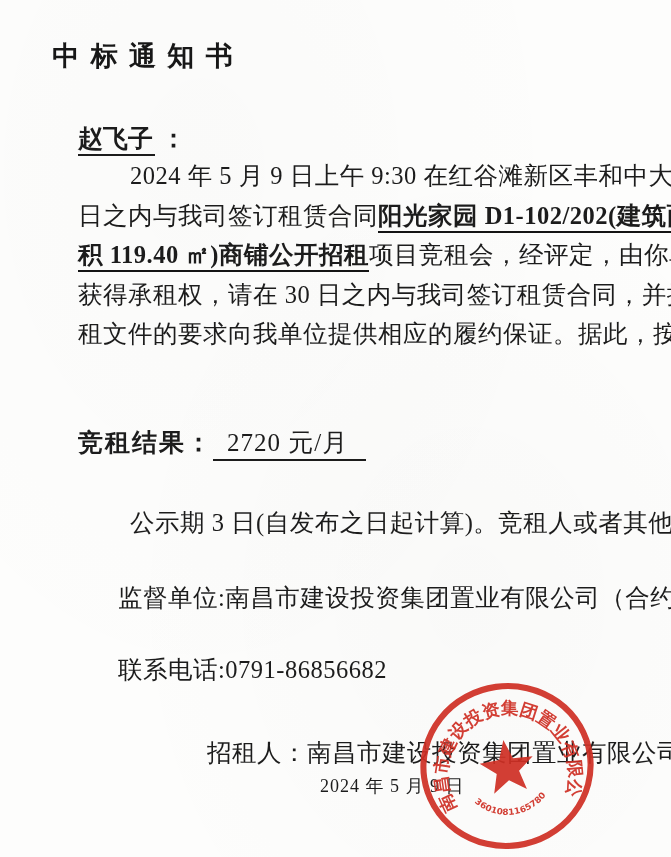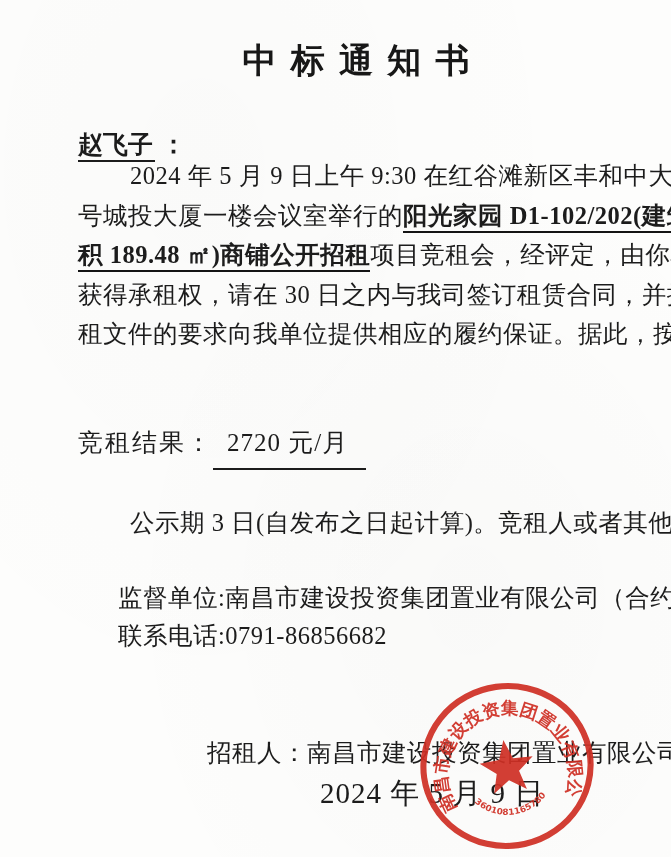--- a/index.html
+++ b/index.html
@@ -15,31 +15,31 @@
     position: absolute;
     inset: 0;
     background:
       radial-gradient(ellipse at 30% 20%, rgba(0,0,0,0.012), transparent 60%),
       radial-gradient(ellipse at 70% 70%, rgba(0,0,0,0.015), transparent 55%),
       #fdfdfc;
   }
   .doc-title {
     position: absolute;
     top: 38px; left: 0; right: 0;
-    text-align: center;
-    font-size: 34px;
+    text-align: left;
+    font-size: 27px;
     font-weight: bold;
     letter-spacing: 0.42em;
     text-indent: 0.42em;
     color: #171717;
     margin-left: 41px;
   }
   .salutation {
     position: absolute;
-    top: 128px; left: 78px;
+    top: 122px; left: 78px;
     font-size: 25px;
     font-weight: bold;
     white-space: nowrap;
   }
   .salutation .name {
     border-bottom: 2px solid #1c1c1c;
     padding: 0 2px 2px 0;
   }
   .salutation .colon { padding-left: 6px; }
   .para {
@@ -60,46 +60,46 @@
     font-weight: bold;
     border-bottom: 2.5px solid #141414;
     padding-bottom: 2px;
   }
   .result-line {
     position: absolute;
     top: 426px; left: 78px;
     font-size: 25px;
     white-space: nowrap;
   }
-  .result-label { font-weight: normal; letter-spacing: 2px; }
+  .result-label { font-weight: bold; letter-spacing: 2px; }
   .result-value {
     border-bottom: 2px solid #1c1c1c;
-    padding: 0 18px 12px 14px;
+    padding: 0 18px 3px 14px;
     letter-spacing: 1px;
   }
   .contact {
     position: absolute;
     left: 118px;
     font-size: 24.5px;
     white-space: nowrap;
     letter-spacing: 0.5px;
   }
   .supervisor-line { top: 581px; }
-  .phone-line { top: 619px; }
+  .phone-line { top: 653px; }
   .sig-lessor {
     position: absolute;
     top: 736px; left: 207px;
     font-size: 24.5px;
     white-space: nowrap;
     letter-spacing: 0.5px;
   }
   .sig-date {
     position: absolute;
     top: 774px; left: 320px;
-    font-size: 29px;
+    font-size: 18px;
     white-space: nowrap;
     letter-spacing: 1px;
   }
   .seal {
     position: absolute;
     left: 413px; top: 672px;
     width: 188px; height: 188px;
     transform: rotate(-8deg);
     opacity: 0.92;
   }
@@ -115,24 +115,24 @@
 
   <div class="doc-title">中标通知书</div>
 
   <div class="salutation">
     <span class="name">赵飞子</span><span class="colon">：</span>
   </div>
 
   <div class="para para1">
     <div class="line indent">2024 年 5 月 9 日上午 9:30 在红谷滩新区丰和中大道 456</div>
     <div class="line">
-      <span>号城投大厦一楼会议室举行的</span><span class="bu">阳光家园 D1-102/202(建筑面</span>
+      <span>日之内与我司签订租赁合同</span><span class="bu">阳光家园 D1-102/202(建筑面</span>
     </div>
     <div class="line">
-      <span class="bu">积 189.48 ㎡)商铺公开招租</span><span>项目竞租会，经评定，由你单位</span>
+      <span class="bu">积 119.40 ㎡)商铺公开招租</span><span>项目竞租会，经评定，由你单位</span>
     </div>
     <div class="line">获得承租权，请在 30 日之内与我司签订租赁合同，并按招</div>
     <div class="line">租文件的要求向我单位提供相应的履约保证。据此，按规定</div>
   </div>
 
   <div class="result-line">
     <span class="result-label">竞租结果：</span><span class="result-value">2720 元/月</span>
   </div>
 
   <div class="para para2">

